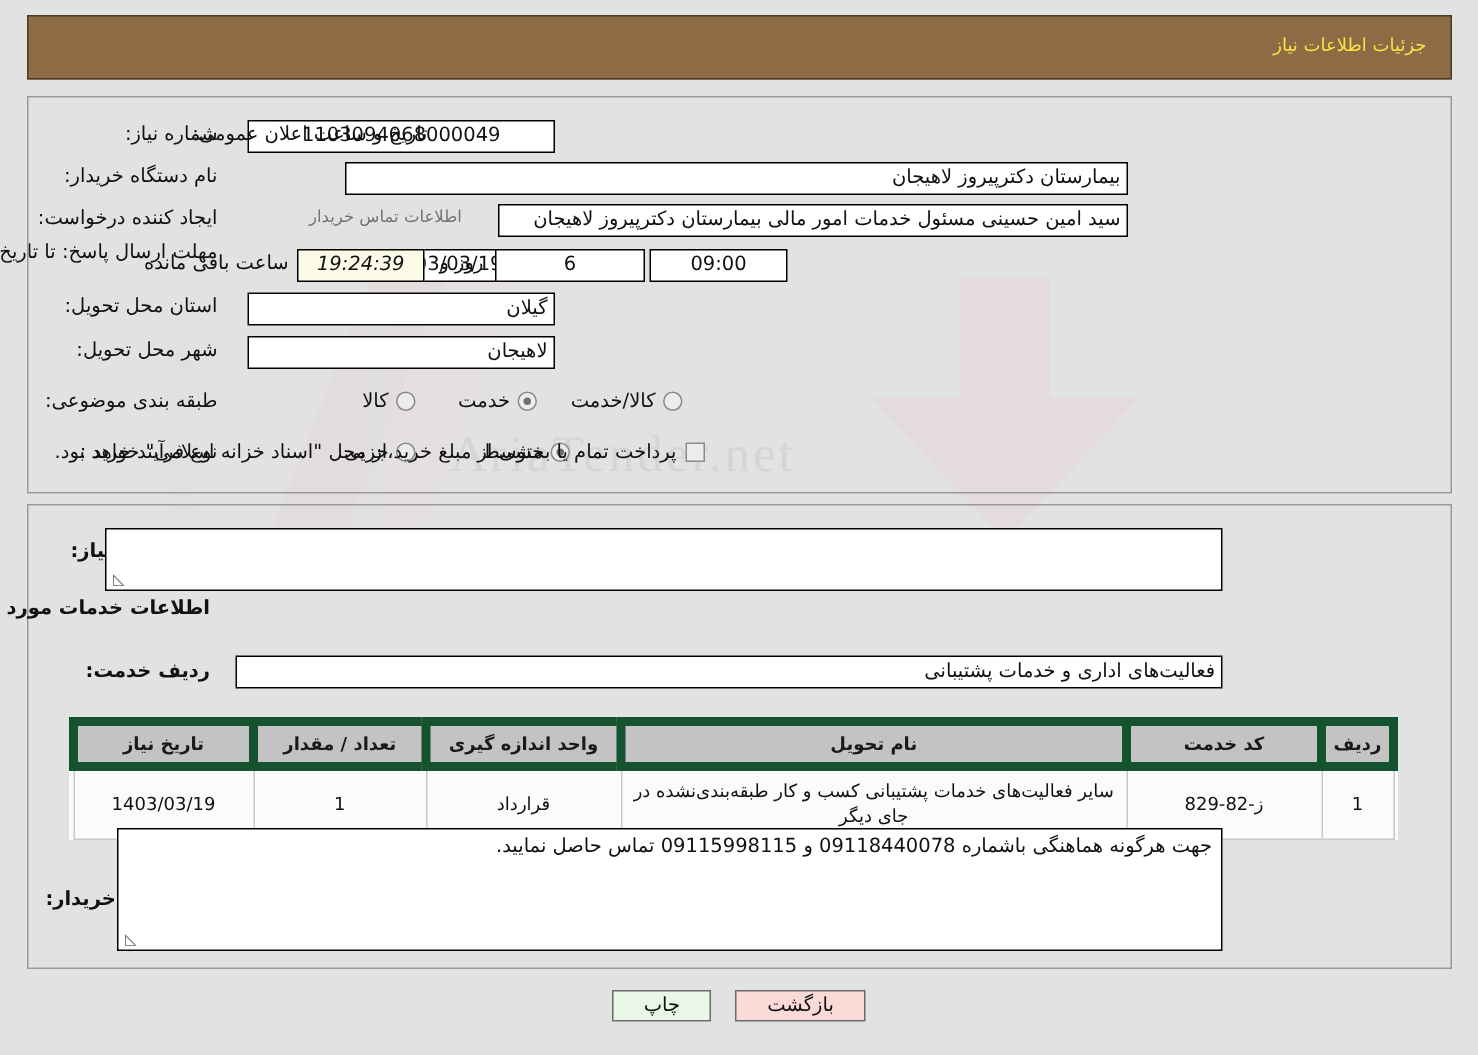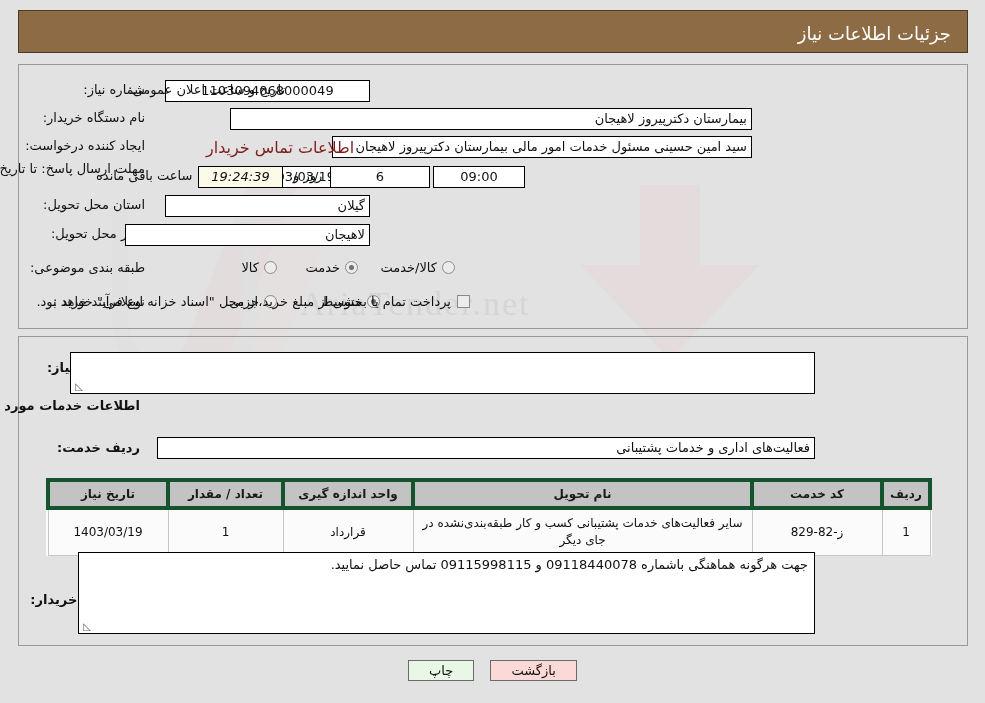--- a/index.html
+++ b/index.html
@@ -28,40 +28,40 @@
 
   
   .titlebar {
     position: absolute; left: 18px; top: 10px;
     width: 950px; height: 43px;
     background: #8d6b45; border: 1px solid #4a3a26;
     z-index: 2;
   }
   .titlebar-text {
     position: absolute; right: 16px; top: 12px;
-    color: #ffffff; font-size: 18px;
+    color: #fde047; font-size: 12px;
   }
 
   
   .panel {
     position: absolute; left: 18px; border: 1px solid #9a9a9a;
     background: transparent; z-index: 1;
   }
   #panel-top   { top: 64px;  width: 950px; height: 265px; }
   #panel-bot   { top: 336px; width: 950px; height: 310px; }
   .lbl { position: absolute; text-align: right; white-space: nowrap; font-size: 13px; }
   .fld {
     position: absolute; border: 1px solid #000; background: #fff;
     height: 22px; line-height: 20px; font-size: 13px;
     padding: 0 4px; text-align: center; white-space: nowrap; overflow: hidden;
   }
   .fld.rt { text-align: right; }
   .fld.hl { background: #fbfbe8; }
   .plain { position: absolute; font-size: 13px; white-space: nowrap; }
-  .link  { position: absolute; font-size: 16px; color: #7f1d1d; white-space: nowrap; cursor: pointer; }
+  .link  { position: absolute; font-size: 11px; color: #737373; white-space: nowrap; cursor: pointer; }
 
   
   .radio-wrap { position: absolute; display: flex; align-items: center; gap: 5px; font-size: 13px; white-space: nowrap; }
   .radio {
     width: 13px; height: 13px; border-radius: 50%;
     border: 1px solid #8a8a8a; background: #ececec; display: inline-block;
     position: relative; flex: none;
   }
   .radio.on::after {
     content: ""; position: absolute; left: 3px; top: 3px;
@@ -81,21 +81,21 @@
     color: #666; font-size: 10px; line-height: 10px;
   }
   .bold-lbl { position: absolute; font-weight: bold; font-size: 13px; white-space: nowrap; z-index: 3; }
 
   
   .tbl {
     position: absolute; left: 46px; top: 478px; width: 886px;
     border-collapse: collapse; font-size: 12px; z-index: 3; background: #fbfbfb;
   }
   .tbl th {
-    background: #c3c3c3; border: 4px solid #14532d;
+    background: #c3c3c3; border: 6px solid #14532d;
     font-weight: bold; font-size: 12px; padding: 5px 4px; text-align: center;
     color: #1a1a1a;
   }
   .tbl td {
     border: 1px solid #c8c8c8; padding: 5px 6px; text-align: center;
     background: #fbfbfb; font-size: 12px; line-height: 1.45;
   }
 
   
   .btns { position: absolute; left: 0; top: 660px; width: 985px; text-align: center; z-index: 3; }
@@ -149,21 +149,21 @@
   <div class="fld" style="right:460px; top:166px; width:92px;">09:00</div>
   <div class="fld" style="left:330px; top:166px; width:100px;">6</div>
   <div class="plain" style="left:293px; top:168px;">روز و</div>
   <div class="fld hl" style="left:198px; top:166px; width:85px;font-style:italic;">19:24:39</div>
   <div class="plain" style="left:96px; top:168px;">ساعت باقی مانده</div>
 
   <div class="lbl" style="right:840px; top:197px;">استان محل تحویل:</div>
   <div class="fld rt" style="right:615px; top:195px; width:205px;">گیلان</div>
 
   <div class="lbl" style="right:840px; top:226px;">شهر محل تحویل:</div>
-  <div class="fld rt" style="right:615px; top:224px; width:245px;">لاهیجان</div>
+  <div class="fld rt" style="right:615px; top:224px; width:205px;">لاهیجان</div>
 
   <div class="lbl" style="right:840px; top:260px;">طبقه بندی موضوعی:</div>
   <div class="radio-wrap" style="right:708px; top:260px;">
     <span class="radio"></span>
     <span>کالا</span>
   </div>
   <div class="radio-wrap" style="right:627px; top:260px;">
     <span class="radio on"></span>
     <span>خدمت</span>
   </div>

